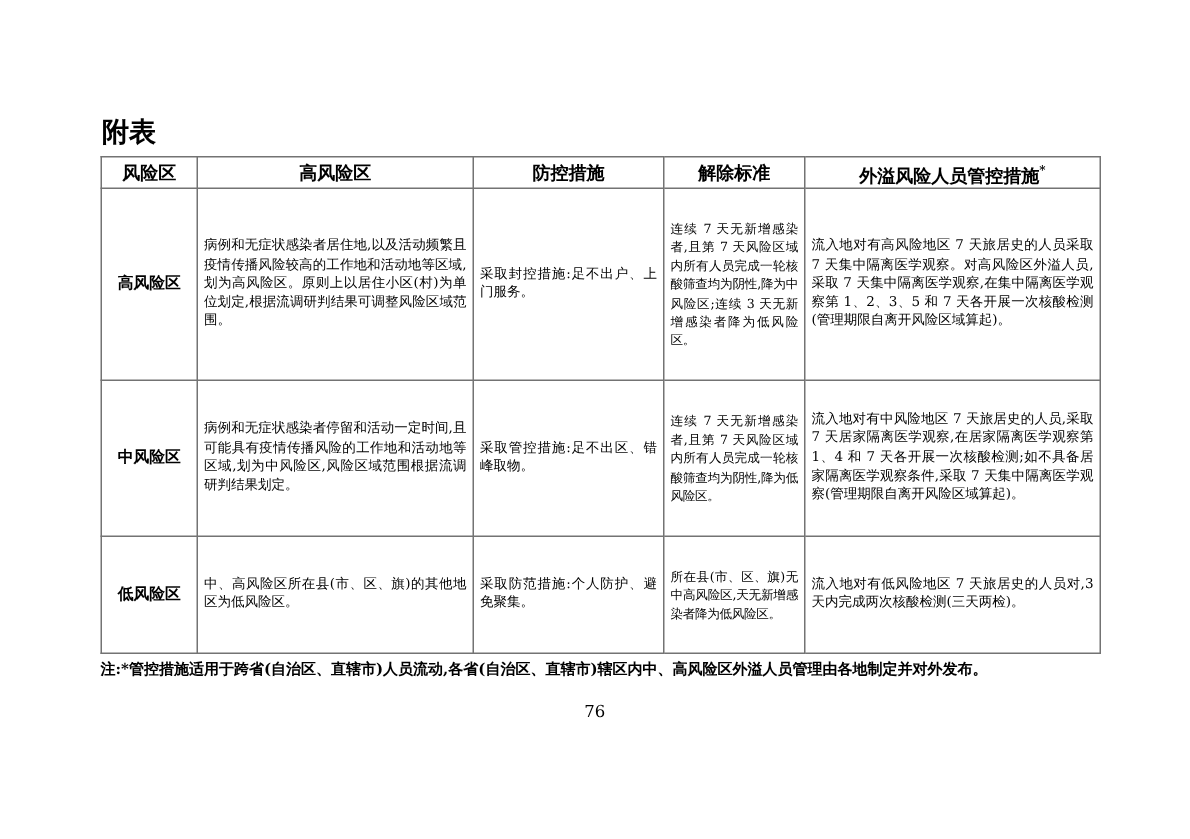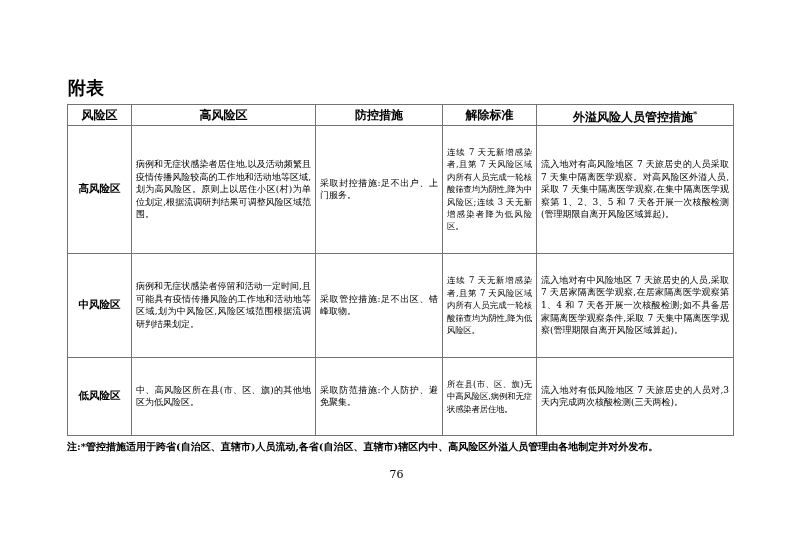--- a/index.html
+++ b/index.html
@@ -133,21 +133,21 @@
           <td class="zone">中风险区</td>
           <td class="cell">病例和无症状感染者停留和活动一定时间,且可能具有疫情传播风险的工作地和活动地等区域,划为中风险区,风险区域范围根据流调研判结果划定。</td>
           <td class="cell">采取管控措施:足不出区、错峰取物。</td>
           <td class="cell tight">连续 7 天无新增感染者,且第 7 天风险区域内所有人员完成一轮核酸筛查均为阴性,降为低风险区。</td>
           <td class="cell">流入地对有中风险地区 7 天旅居史的人员,采取 7 天居家隔离医学观察,在居家隔离医学观察第 1、4 和 7 天各开展一次核酸检测;如不具备居家隔离医学观察条件,采取 7 天集中隔离医学观察(管理期限自离开风险区域算起)。</td>
         </tr>
         <tr class="row-low">
           <td class="zone">低风险区</td>
           <td class="cell">中、高风险区所在县(市、区、旗)的其他地区为低风险区。</td>
           <td class="cell">采取防范措施:个人防护、避免聚集。</td>
-          <td class="cell tight">所在县(市、区、旗)无中高风险区,病例和无症状感染者居住地。</td>
+          <td class="cell tight">所在县(市、区、旗)无中高风险区,天无新增感染者降为低风险区。</td>
           <td class="cell">流入地对有低风险地区 7 天旅居史的人员对,3 天内完成两次核酸检测(三天两检)。</td>
         </tr>
       </tbody>
     </table>
 
     <div class="footnote">注:*管控措施适用于跨省(自治区、直辖市)人员流动,各省(自治区、直辖市)辖区内中、高风险区外溢人员管理由各地制定并对外发布。</div>
   </div>
 
   <div class="page-number">76</div>
 </div>

